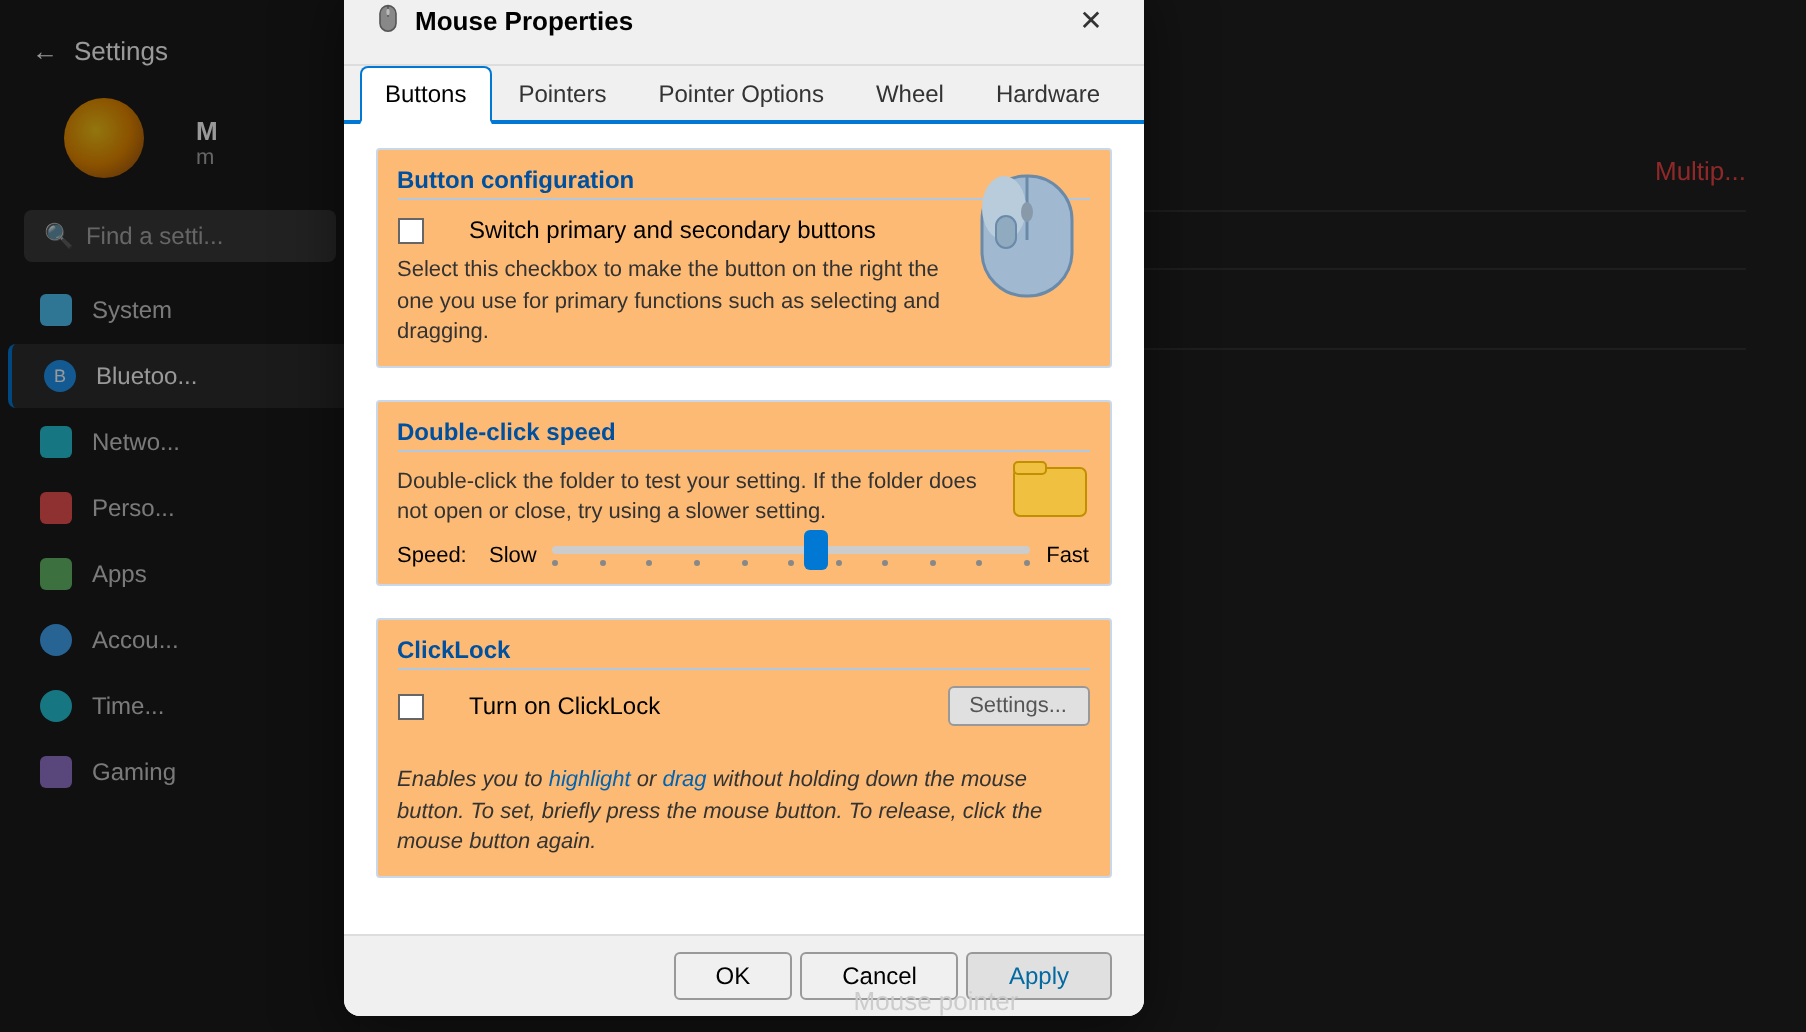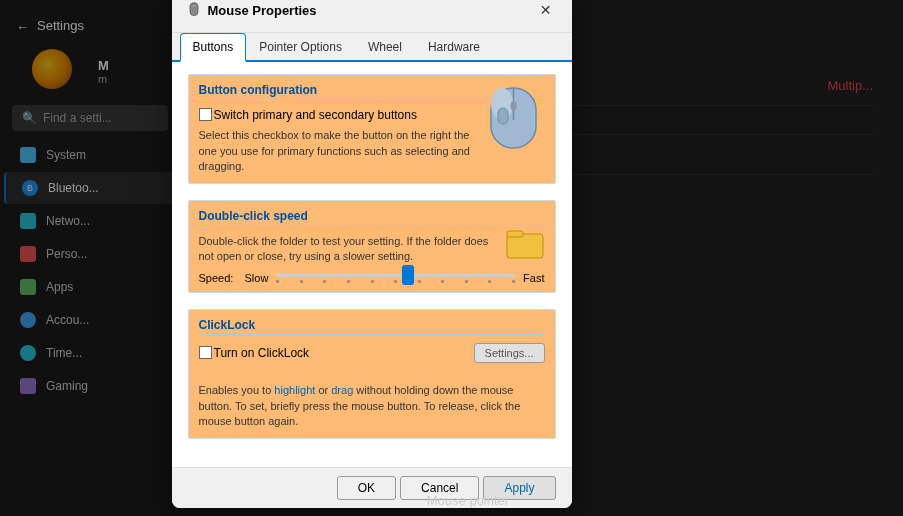--- a/index.html
+++ b/index.html
@@ -244,22 +244,22 @@
     .section-block {
       margin-bottom: 16px;
       border: 1px solid #c8d8e8;
       border-radius: 2px;
       padding: 8px 10px;
       background: #fdba74;
     }
 
     .checkbox-row {
       display: flex;
-      align-items: flex-start;
-      gap: 2px;
+      align-items: flex-end;
+      gap: 23px;
       margin-bottom: 6px;
     }
 
     .checkbox-box {
       width: 13px;
       height: 13px;
       border: 1px solid #666;
       background: #fff;
       flex-shrink: 0;
     }
@@ -463,20 +463,21 @@
           <line x1="8" y1="1" x2="8" y2="8" stroke="#555" stroke-width="1"></line>
           <ellipse cx="8" cy="5" rx="1" ry="2" fill="#bbb"></ellipse>
         </svg>
         <span class="dialog-title-text">Mouse Properties</span>
       </div>
       <div class="dialog-close">✕</div>
     </div>
 
     <div class="dialog-tabs">
       <div class="dialog-tab active">Buttons</div>
+      <div class="dialog-tab">Pointers</div>
       <div class="dialog-tab">Pointer Options</div>
       <div class="dialog-tab">Wheel</div>
       <div class="dialog-tab">Hardware</div>
     </div>
 
     <div class="dialog-body">
 
       <div class="section-block">
         <div class="section-header">Button configuration</div>
 
@@ -532,21 +533,21 @@
 
       <div class="section-block">
         <div class="section-header">ClickLock</div>
         <div style="display:flex;align-items:center;justify-content:space-between;">
           <div class="checkbox-row" style="margin:0;">
             <div class="checkbox-box"></div>
             <span class="checkbox-label">Turn on ClickLock</span>
           </div>
           <button class="settings-btn">Settings...</button>
         </div>
-        <div class="desc-text" style="margin-top:20px;">
+        <div class="desc-text" style="margin-top:20px;font-style:italic;">
           Enables you to <span class="link-text">highlight</span> or <span class="link-text">drag</span> without holding down the mouse button. To set, briefly press the mouse button. To release, click the mouse button again.
         </div>
       </div>
 
     </div>
 
     <div class="dialog-footer">
       <button class="footer-btn primary">OK</button>
       <button class="footer-btn cancel">Cancel</button>
       <button class="footer-btn apply">Apply</button>

